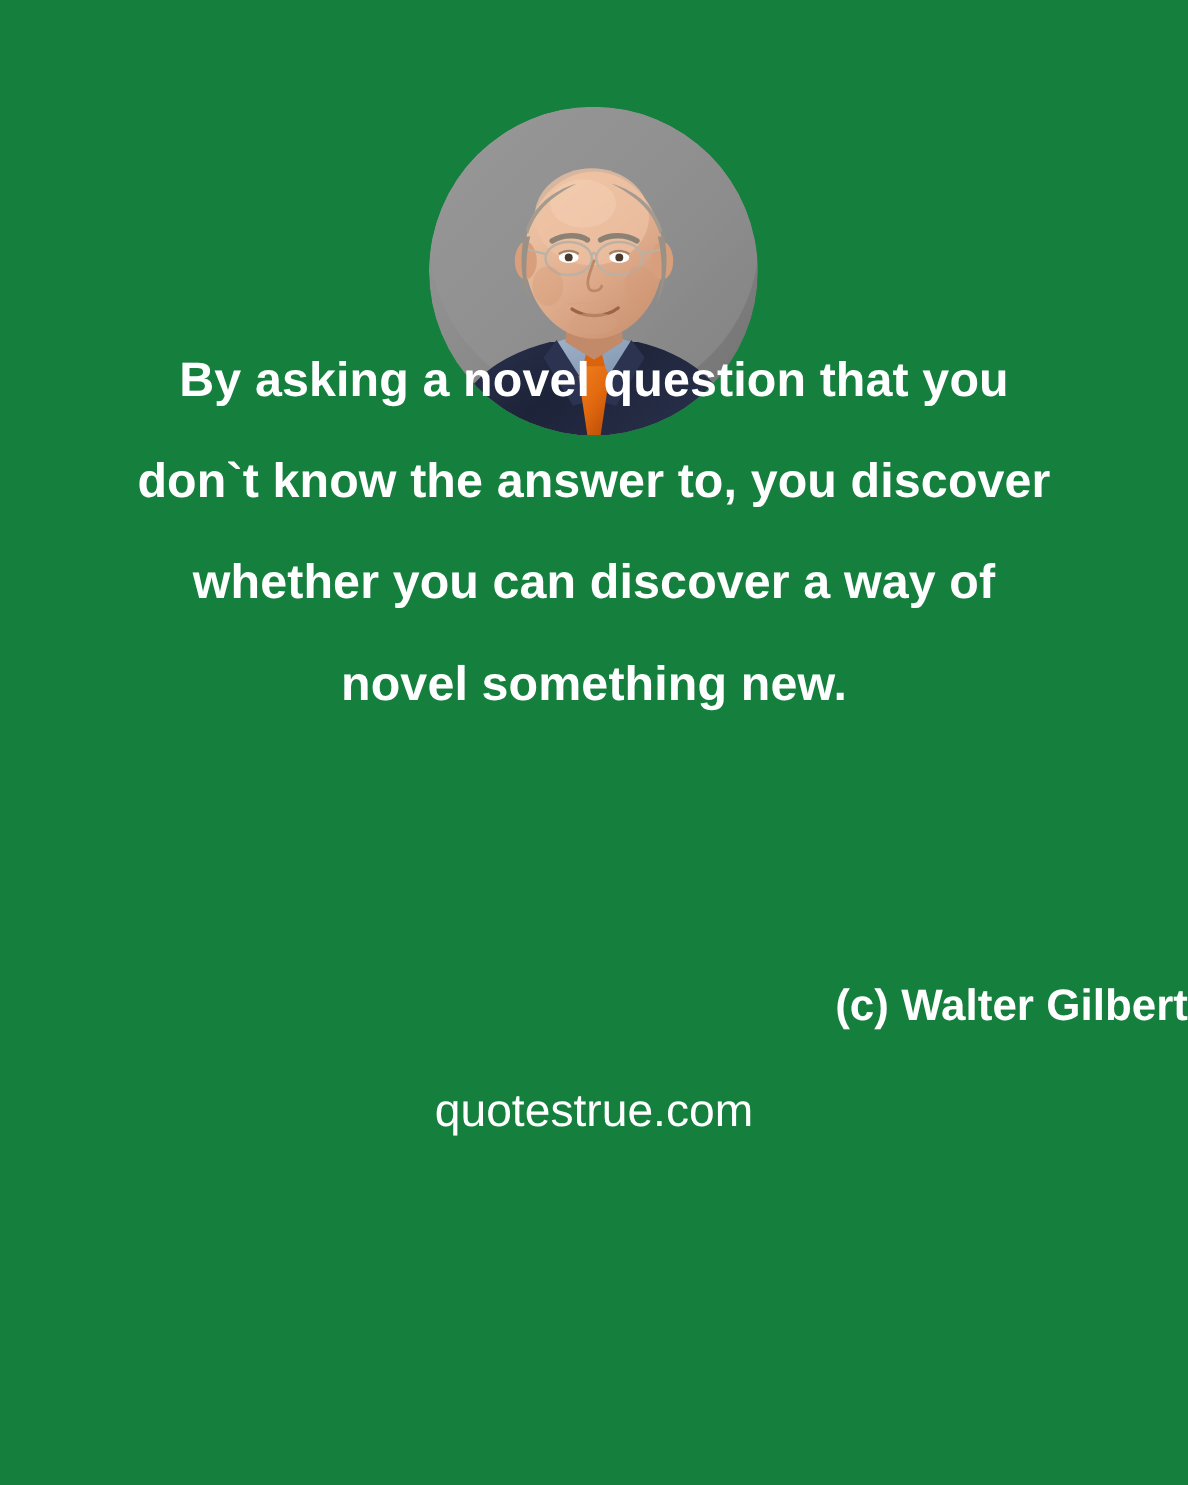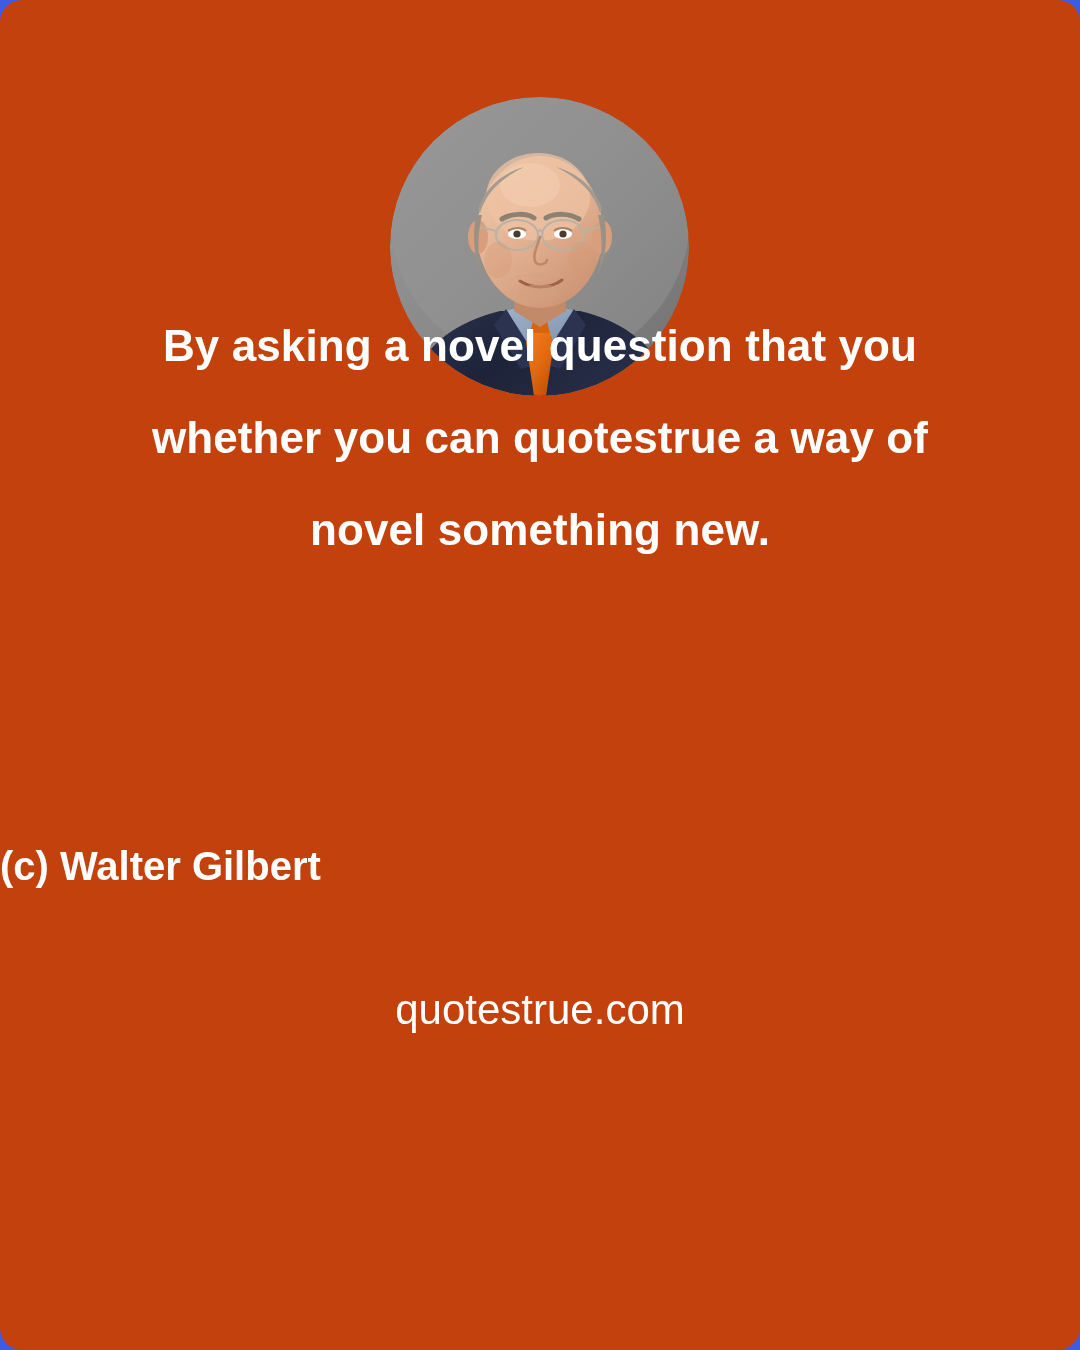--- a/index.html
+++ b/index.html
@@ -11,23 +11,22 @@
     height: 1350px;
     background: #3d5ce4;
     font-family: "Liberation Sans", sans-serif;
     overflow: hidden;
   }
 
   #quote-card {
     position: relative;
     width: 1080px;
     height: 1350px;
-    background: #c2410c;
+    background: #15803d;
     box-sizing: border-box;
-    border-radius: 22px;
   }
 
   
   #portrait {
     position: absolute;
     left: 390px;
     top: 97px;
     width: 299px;
     height: 299px;
     border-radius: 50%;
@@ -58,23 +57,23 @@
   }
   #quote-text .qline {
     display: block;
     white-space: nowrap;
   }
 
   
   #attribution {
     position: absolute;
     left: 0;
-    top: 844px;
-    width: 1080px;
-    text-align: left;
+    top: 892px;
+    width: 1080px;
+    text-align: right;
     color: #ffffff;
     font-size: 40px;
     font-weight: 700;
     z-index: 2;
   }
 
   
   #website {
     position: absolute;
     left: 0;
@@ -180,21 +179,22 @@
         <ellipse cx="150" cy="197" rx="22" ry="10" fill="#d49f7e" opacity="0.5"></ellipse>
 
         <ellipse cx="108" cy="163" rx="14" ry="18" fill="#d49873" opacity="0.35"></ellipse>
         <ellipse cx="192" cy="163" rx="14" ry="18" fill="#d49873" opacity="0.35"></ellipse>
       </g>
     </svg>
   </div>
 
   <div id="quote-text">
     <span class="qline">By asking a novel question that you</span>
-    <span class="qline">whether you can quotestrue a way of</span>
+    <span class="qline">don`t know the answer to, you discover</span>
+    <span class="qline">whether you can discover a way of</span>
     <span class="qline">novel something new.</span>
   </div>
 
   <div id="attribution">(c) Walter Gilbert</div>
 
   <div id="website">quotestrue.com</div>
 
 </div>
 
 </body></html>

